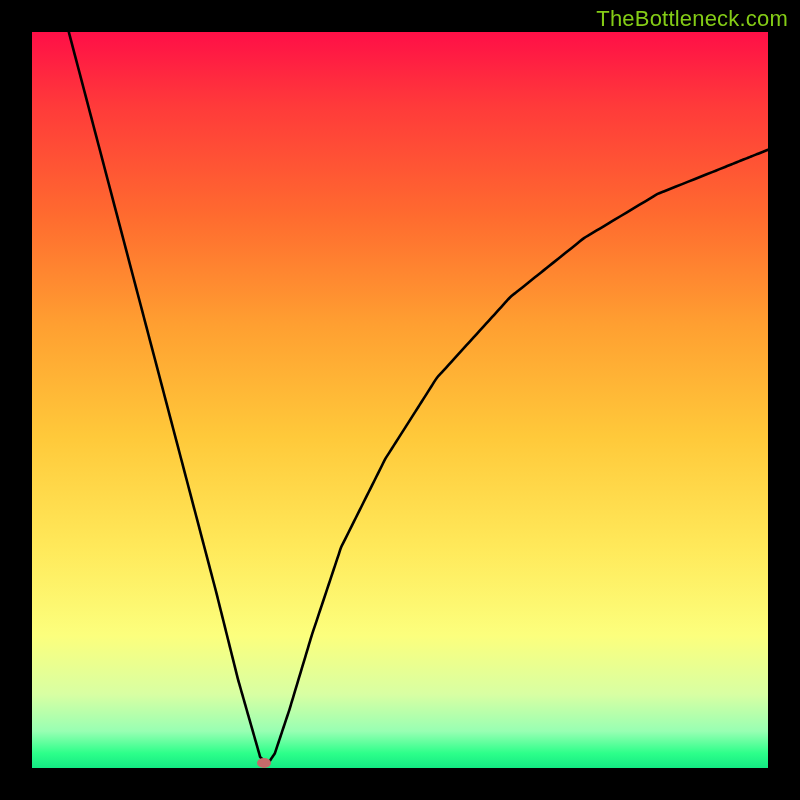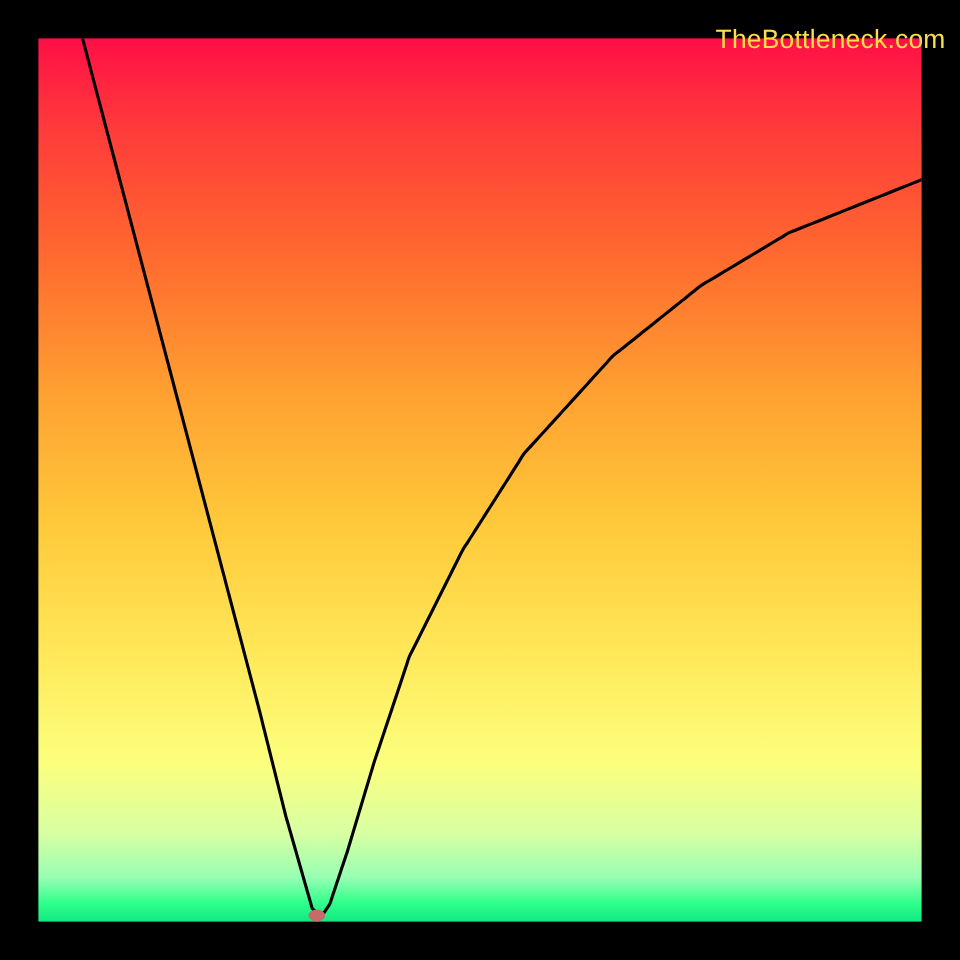--- a/index.html
+++ b/index.html
@@ -40,23 +40,23 @@
   }
   .curve-svg {
     position: absolute;
     top: 0;
     left: 0;
     width: 736px;
     height: 736px;
   }
   .watermark {
     position: absolute;
-    top: 20px;
+    top: 6px;
     right: 12px;
-    color: #fde047;
+    color: #84cc16;
     font-size: 22px;
     font-weight: 500;
     letter-spacing: 0.2px;
   }
   .marker {
     position: absolute;
     width: 14px;
     height: 10px;
     background: #c76a6a;
     border-radius: 50%;

